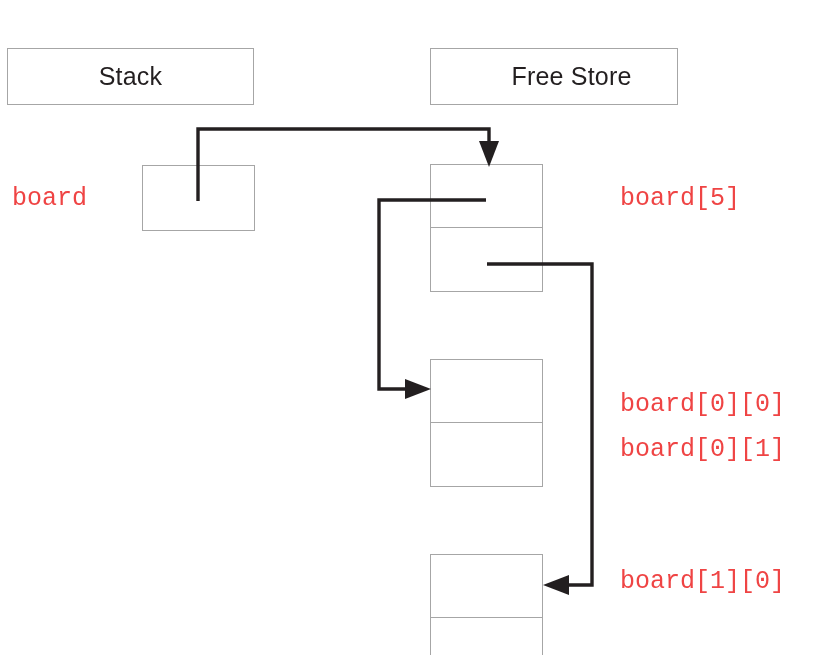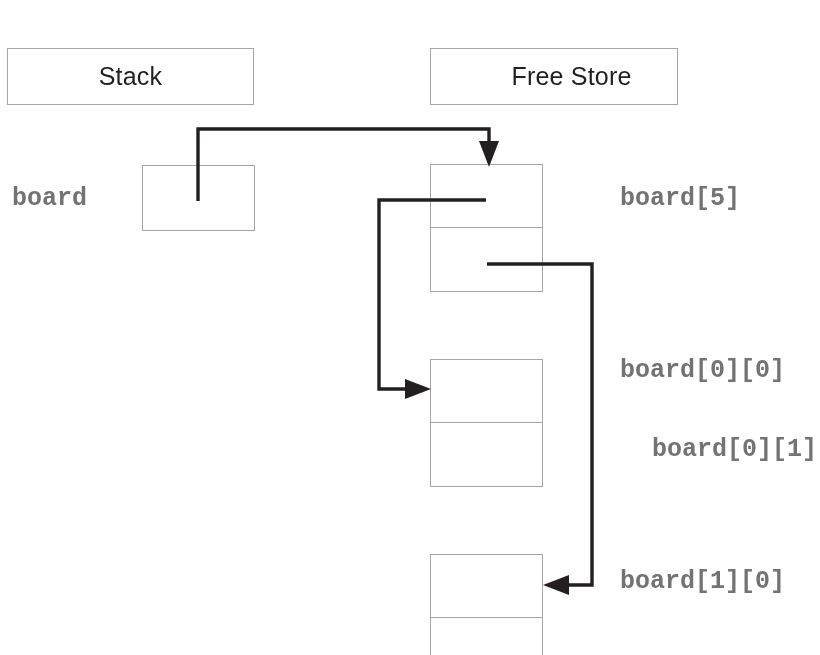--- a/index.html
+++ b/index.html
@@ -52,30 +52,29 @@
   #stack-var-box   { left: 142px; top: 129px; width: 113px; height: 66px; }
   #heap-ptr-array  { left: 430px; top: 128px; width: 113px; height: 128px; }
   #heap-row-0      { left: 430px; top: 323px; width: 113px; height: 128px; }
   #heap-row-1      { left: 430px; top: 518px; width: 113px; height: 128px; }
 
   
   .code-label {
     position: absolute;
     font-family: "Liberation Mono", "DejaVu Sans Mono", monospace;
     font-size: 25px;
-    color: #737373;
+    color: #ef4444;
     white-space: nowrap;
     line-height: 1;
-    font-weight: bold;
   }
   #label-board        { left: 12px;  top: 150px; }
   #label-board-0      { left: 620px; top: 150px; }
   #label-board-1      { left: 620px; top: 214px; }
-  #label-board-0-0    { left: 620px; top: 322px; }
-  #label-board-0-1    { left: 652px; top: 401px; }
+  #label-board-0-0    { left: 620px; top: 356px; }
+  #label-board-0-1    { left: 620px; top: 401px; }
   #label-board-1-0    { left: 620px; top: 533px; text-align: right; }
   #label-board-1-1    { left: 620px; top: 596px; }
 
   
   #pointer-layer {
     position: absolute;
     left: 0;
     top: 0;
     width: 820px;
     height: 655px;

